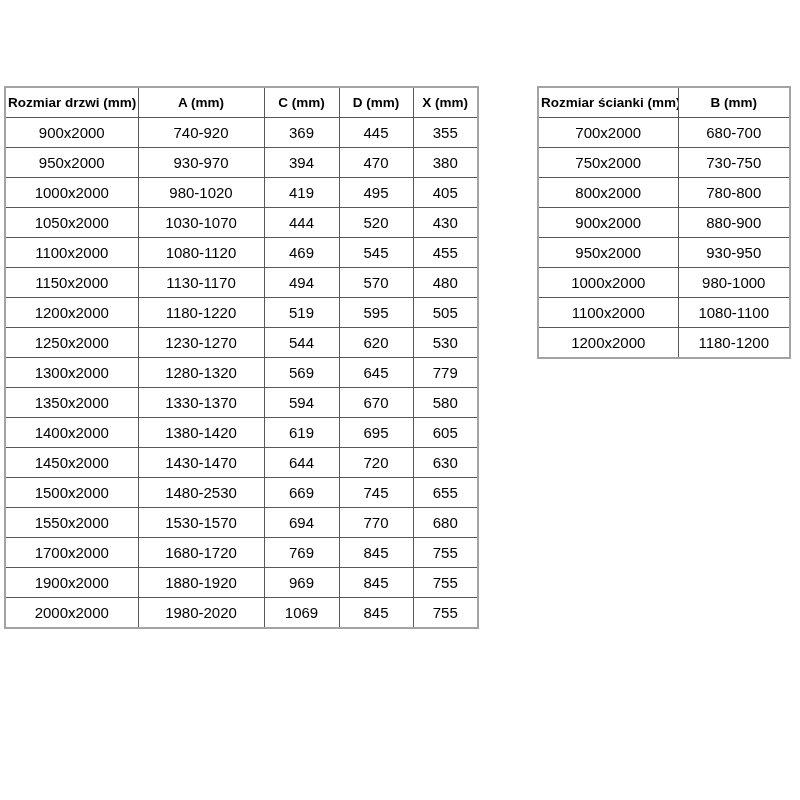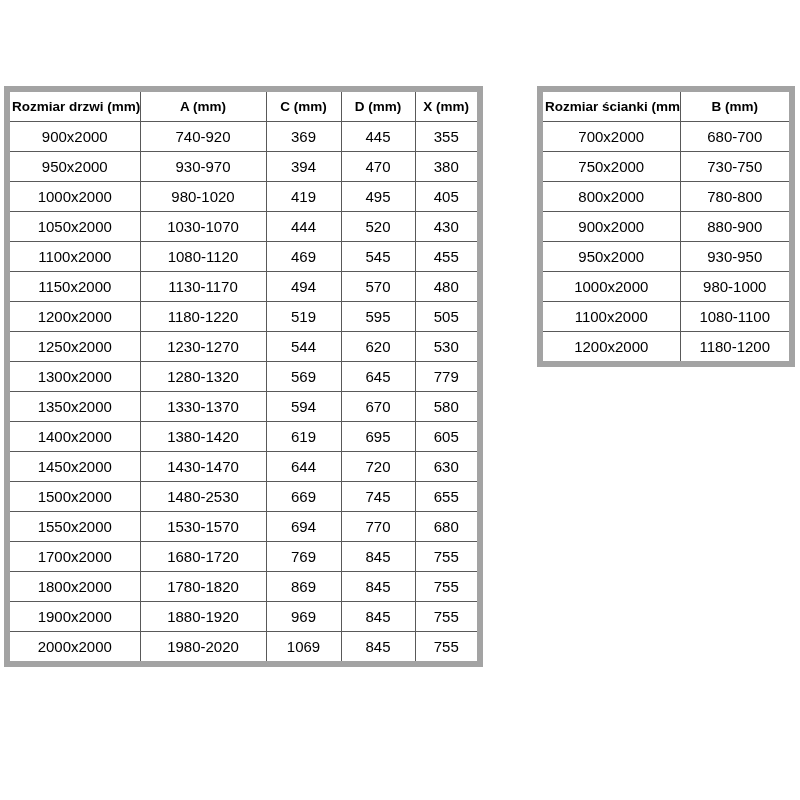--- a/index.html
+++ b/index.html
@@ -14,21 +14,21 @@
     background: #ffffff;
     font-family: "Liberation Sans", sans-serif;
     color: #000000;
     overflow: hidden;
   }
   table.spec {
     position: absolute;
     border-collapse: collapse;
     table-layout: fixed;
     background: #ffffff;
-    border: 6px solid #a3a3a3;
+    border: 2px solid #a3a3a3;
     padding-left: 8px;
   }
   table.spec th,
   table.spec td {
     border: 1px solid #595959;
     text-align: center;
     vertical-align: middle;
     height: 29px;
     padding: 0 2px;
     font-size: 15px;
@@ -173,27 +173,20 @@
           <td>680</td>
         </tr>
         <tr>
           <td>1700x2000</td>
           <td>1680-1720</td>
           <td>769</td>
           <td>845</td>
           <td>755</td>
         </tr>
         <tr>
-          <td>1800x2000</td>
-          <td>1780-1820</td>
-          <td>869</td>
-          <td>845</td>
-          <td>755</td>
-        </tr>
-        <tr>
           <td>1900x2000</td>
           <td>1880-1920</td>
           <td>969</td>
           <td>845</td>
           <td>755</td>
         </tr>
         <tr>
           <td>2000x2000</td>
           <td>1980-2020</td>
           <td>1069</td>

